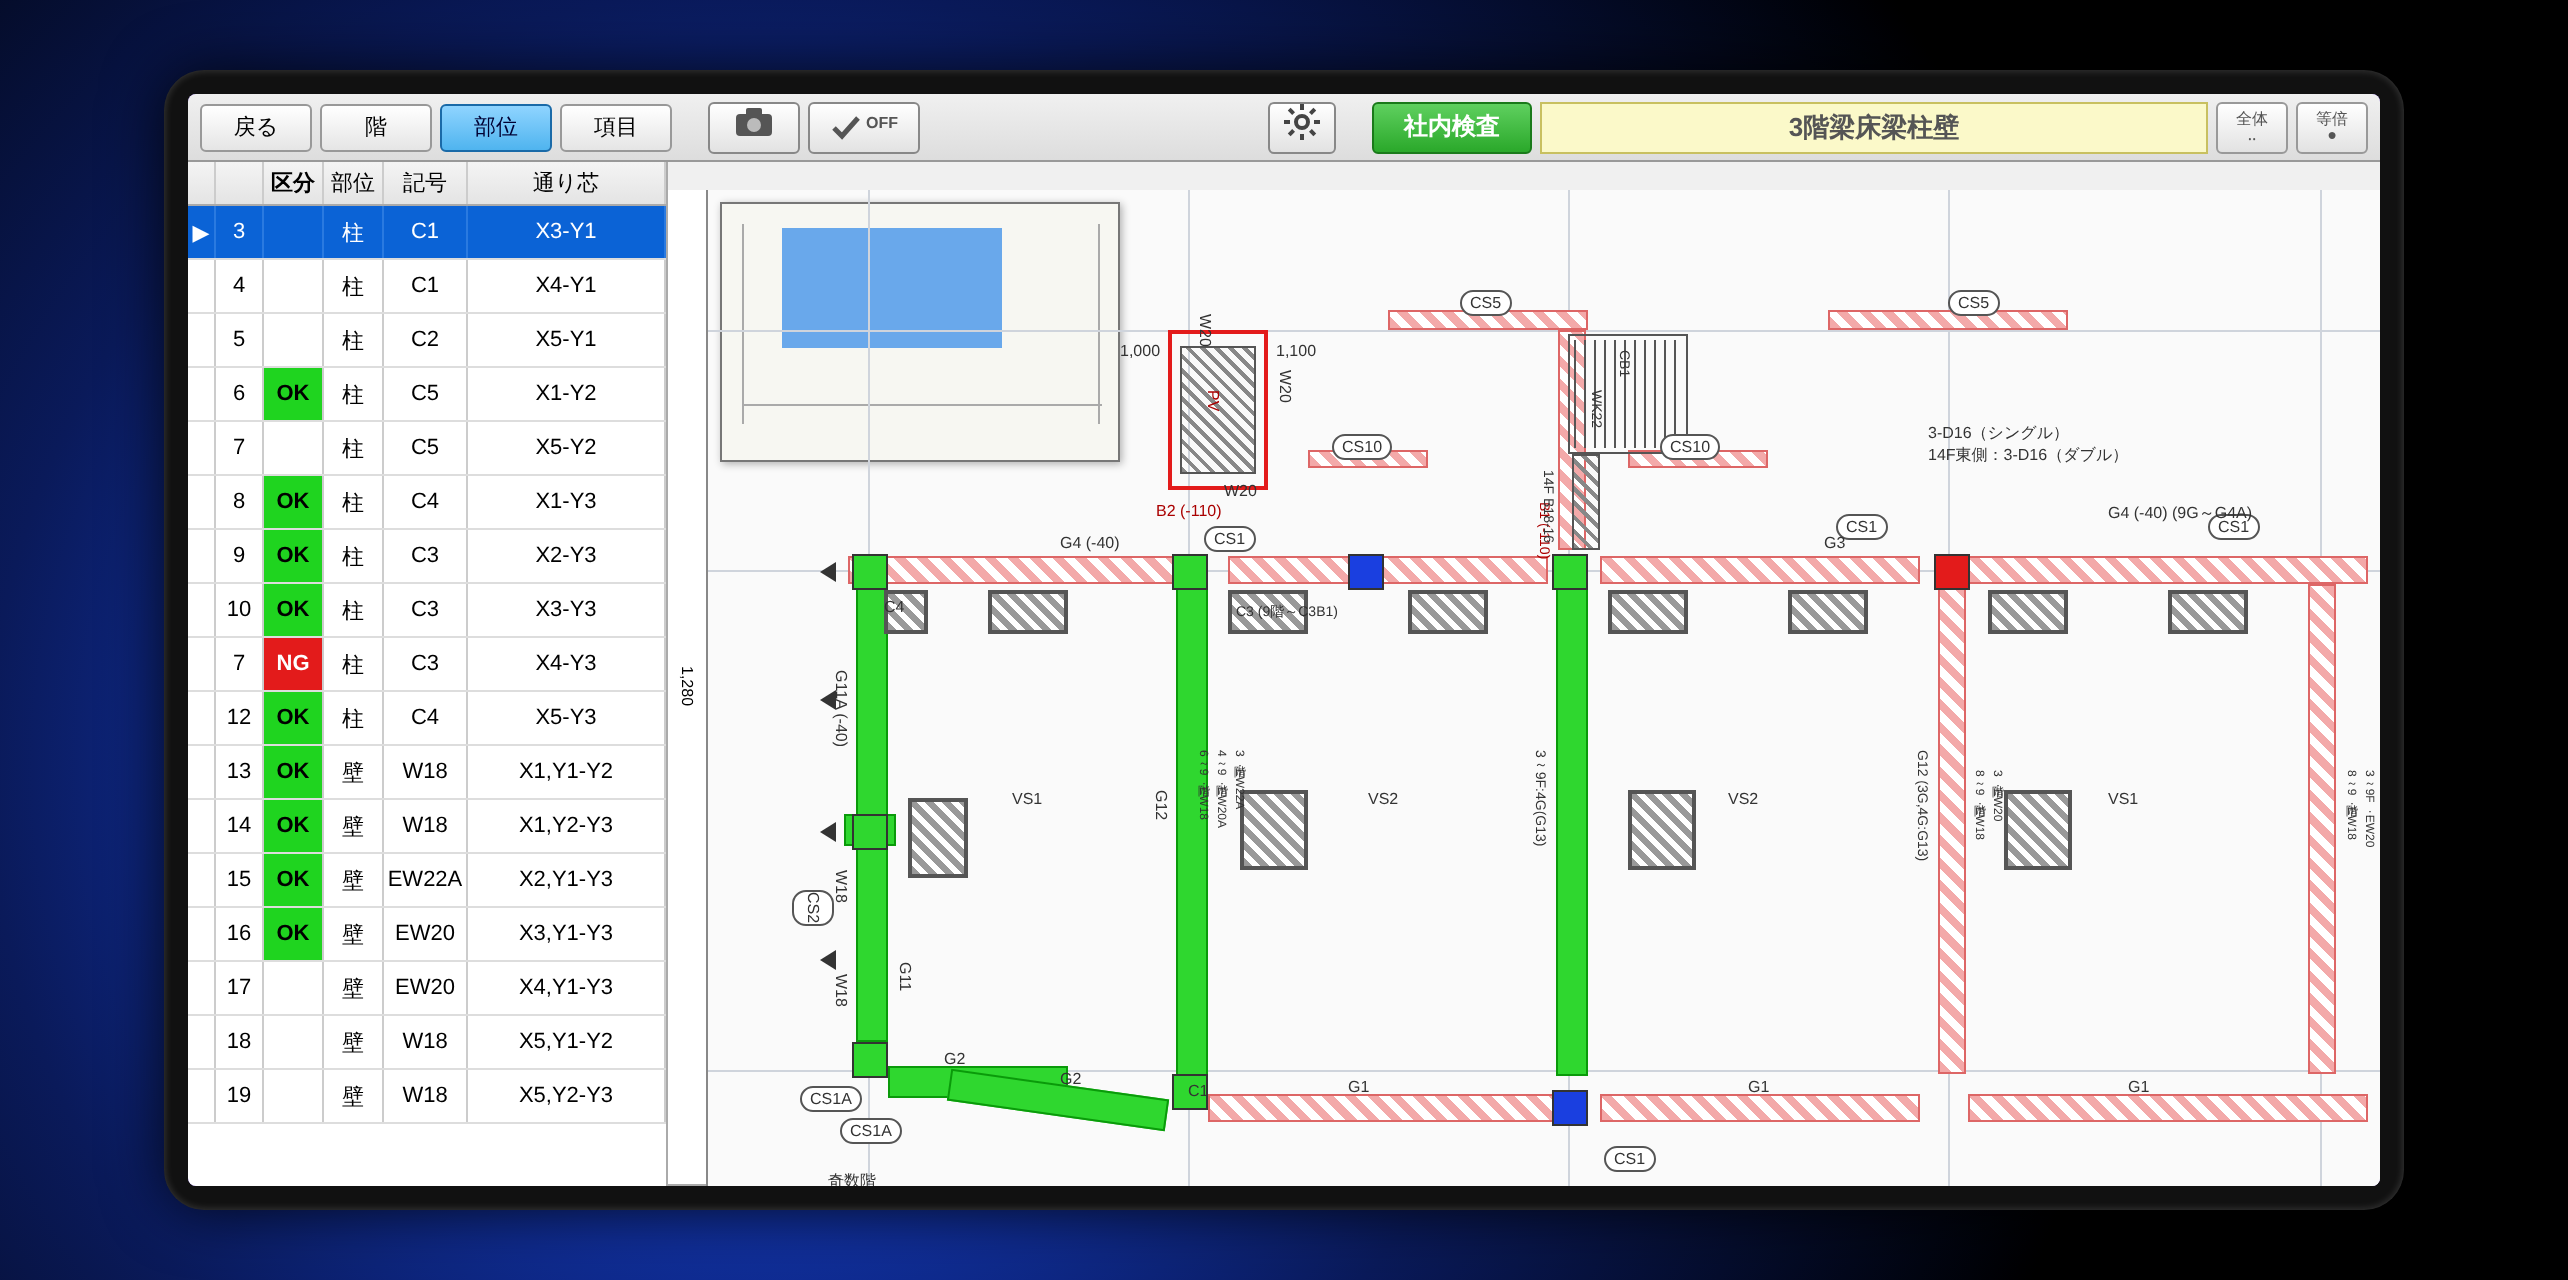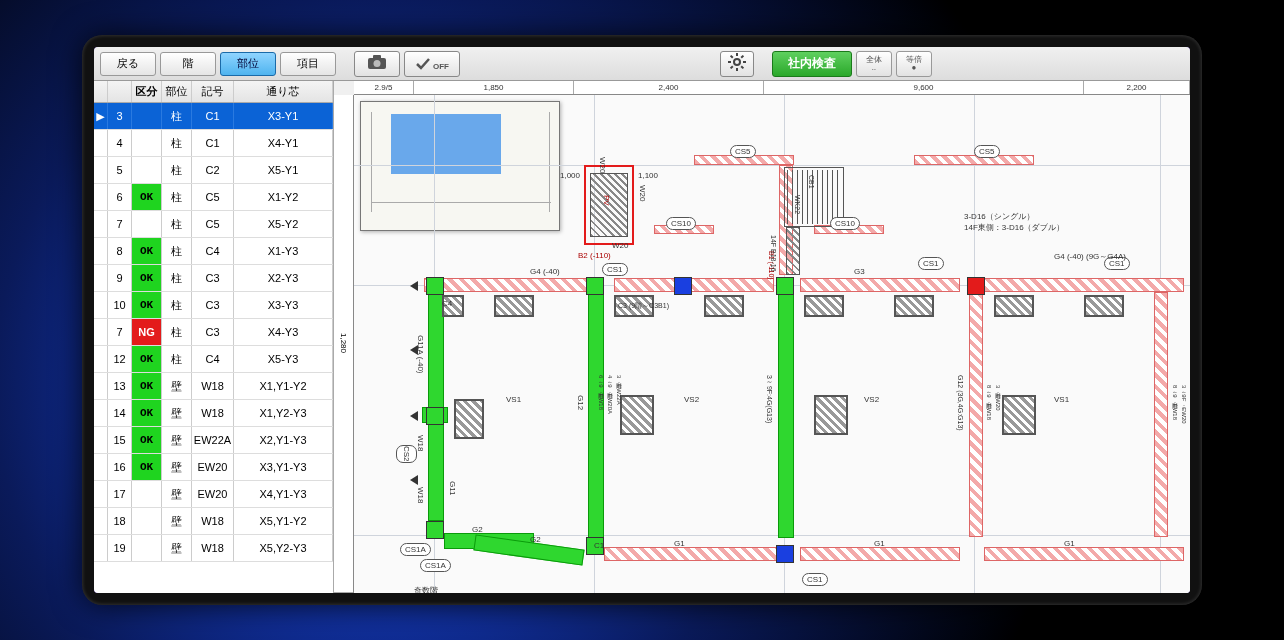--- a/index.html
+++ b/index.html
@@ -23,21 +23,21 @@
 
   
   .table-panel { width: 240px; border-right: 1px solid #aaa; background:#fff; display:flex; flex-direction:column; }
   .thead { display:flex; background:linear-gradient(#f4f4f4,#e4e4e4); border-bottom:1px solid #aaa; height:22px; }
   .thead div, .trow div { border-right:1px solid #ccc; font-size:11px; display:flex; align-items:center; justify-content:center; }
   .col-arrow{width:14px;} .col-num{width:24px;} .col-kubun{width:30px;font-weight:bold;} .col-bui{width:30px;} .col-kigo{width:42px;} .col-tori{flex:1;}
   .tbody{flex:1; overflow:hidden;}
   .trow{display:flex; height:27px; border-bottom:1px solid #ddd; background:#fff;}
   .trow.sel{background:#0b63d6; color:#fff;}
   .trow.sel div{border-right-color:#2a7ae0;}
-  .status-ok{background:#1fd41f; color:#000; font-weight:bold;font-family:Liberation Mono, monospace;}
+  .status-ok{background:#1fd41f; color:#000; font-weight:bold;}
   .status-ng{background:#e31b1b; color:#fff; font-weight:bold;}
 
   
   .draw-panel { flex:1; position:relative; background:#f0f0f0; overflow:hidden; }
   .ruler-h { position:absolute; top:0; left:20px; right:0; height:14px; background:#fff; border-bottom:1px solid #888; font-size:8px; color:#333; display:flex; }
   .ruler-h span{border-right:1px solid #aaa; display:flex; align-items:center; justify-content:center;}
   .ruler-v { position:absolute; top:14px; left:0; bottom:0; width:20px; background:#fff; border-right:1px solid #888; font-size:8px; writing-mode:vertical-rl; display:flex; flex-direction:column;}
   .ruler-v span{border-bottom:1px solid #aaa; flex:1; display:flex; align-items:center; justify-content:center;}
   .canvas { position:absolute; top:14px; left:20px; right:0; bottom:0; background:#fafafa; }
 
@@ -84,21 +84,21 @@
       <div class="icon-btn">
         <span>
           <svg width="20" height="16" viewBox="0 0 20 16">
               <rect x="1" y="4" width="18" height="11" rx="2" fill="#555"></rect>
               <rect x="6" y="1" width="8" height="4" rx="1" fill="#555"></rect>
               <circle cx="10" cy="9.5" r="3.5" fill="#bbb"></circle>
             </svg>
         </span>
       </div>
       <div class="icon-btn" style="width:56px">
-        <span style="display:flex;align-items:flex-end;gap:2px;">
+        <span style="display:flex;align-items:flex-start;gap:2px;">
           <svg width="16" height="14" viewBox="0 0 16 14">
               <path d="M2 7 L6 11 L14 2" stroke="#555" stroke-width="2.5" fill="none"></path>
             </svg>
           <span style="font-size:8px;font-weight:bold;color:#555">OFF</span>
         </span>
       </div>
       <div style="flex:0.5"></div>
       <div class="icon-btn" style="width:34px">
         <span>
           <svg width="18" height="18" viewBox="0 0 18 18">
@@ -111,20 +111,21 @@
                 <line x1="2.6" y1="2.6" x2="4.8" y2="4.8"></line>
                 <line x1="13.2" y1="13.2" x2="15.4" y2="15.4"></line>
                 <line x1="15.4" y1="2.6" x2="13.2" y2="4.8"></line>
                 <line x1="4.8" y1="13.2" x2="2.6" y2="15.4"></line>
               </g>
             </svg>
         </span>
       </div>
       <div class="gap"></div>
       <div class="insp-btn">社内検査</div>
+      <div class="title-field">3階梁床梁柱壁</div>
       <div class="small-btn">
           <span>全体</span>
           <span>‥</span>
         </div>
       <div class="small-btn">
           <span>等倍</span>
           <span>●</span>
         </div>
     </div>
 
@@ -273,27 +274,20 @@
               <div class="col-num">19</div>
               <div class="col-kubun "></div>
               <div class="col-bui">壁</div>
               <div class="col-kigo">W18</div>
               <div class="col-tori">X5,Y2-Y3</div>
             </div>
           </div>
       </div>
 
       <div class="draw-panel">
-        <div class="ruler-h">
-          <span style="width:60px">2.9/5</span>
-          <span style="width:160px">1,850</span>
-          <span style="width:190px">2,400</span>
-          <span style="width:320px">9,600</span>
-          <span style="flex:1">2,200</span>
-        </div>
         <div class="ruler-v">
           <span>1,280</span>
         </div>
 
         <div class="canvas">
 
           <div class="mini-plan">
             <div class="mini-hl"></div>
             <div class="mini-line" style="left:10px;top:100px;width:180px;height:1px"></div>
             <div class="mini-line" style="left:10px;top:10px;width:1px;height:100px"></div>
@@ -383,21 +377,21 @@
           <div class="pill" style="left:564px;top:162px">CS1</div>
           <div class="pill" style="left:750px;top:162px">CS1</div>
           <div class="pill" style="left:448px;top:478px">CS1</div>
           <div class="pill" style="left:46px;top:448px">CS1A</div>
           <div class="pill" style="left:66px;top:464px">CS1A</div>
           <div class="pill" style="left:42px;top:350px;writing-mode:vertical-rl">CS2</div>
           <div class="lbl" style="left:88px;top:204px">C4</div>
           <div class="lbl" style="left:264px;top:206px;font-size:7px">C3 (9階～C3B1)</div>
           <div class="lbl" style="left:240px;top:446px">C1</div>
           <div class="lbl" style="left:176px;top:172px">G4 (-40)</div>
-          <div class="lbl" style="left:500px;top:172px">G3</div>
+          <div class="lbl" style="left:558px;top:172px">G3</div>
           <div class="lbl" style="left:700px;top:156px">G4 (-40) (9G～G4A)</div>
           <div class="lbl" style="left:320px;top:444px">G1</div>
           <div class="lbl" style="left:520px;top:444px">G1</div>
           <div class="lbl" style="left:710px;top:444px">G1</div>
           <div class="lbl" style="left:118px;top:430px">G2</div>
           <div class="lbl" style="left:176px;top:440px">G2</div>
           <div class="lbl" style="left:62px;top:240px;writing-mode:vertical-rl">G11A (-40)</div>
           <div class="lbl" style="left:94px;top:386px;writing-mode:vertical-rl">G11</div>
           <div class="lbl" style="left:222px;top:300px;writing-mode:vertical-rl">G12</div>
           <div class="lbl" style="left:410px;top:280px;writing-mode:vertical-rl;font-size:7px">3～9F:4G(G13)</div>

